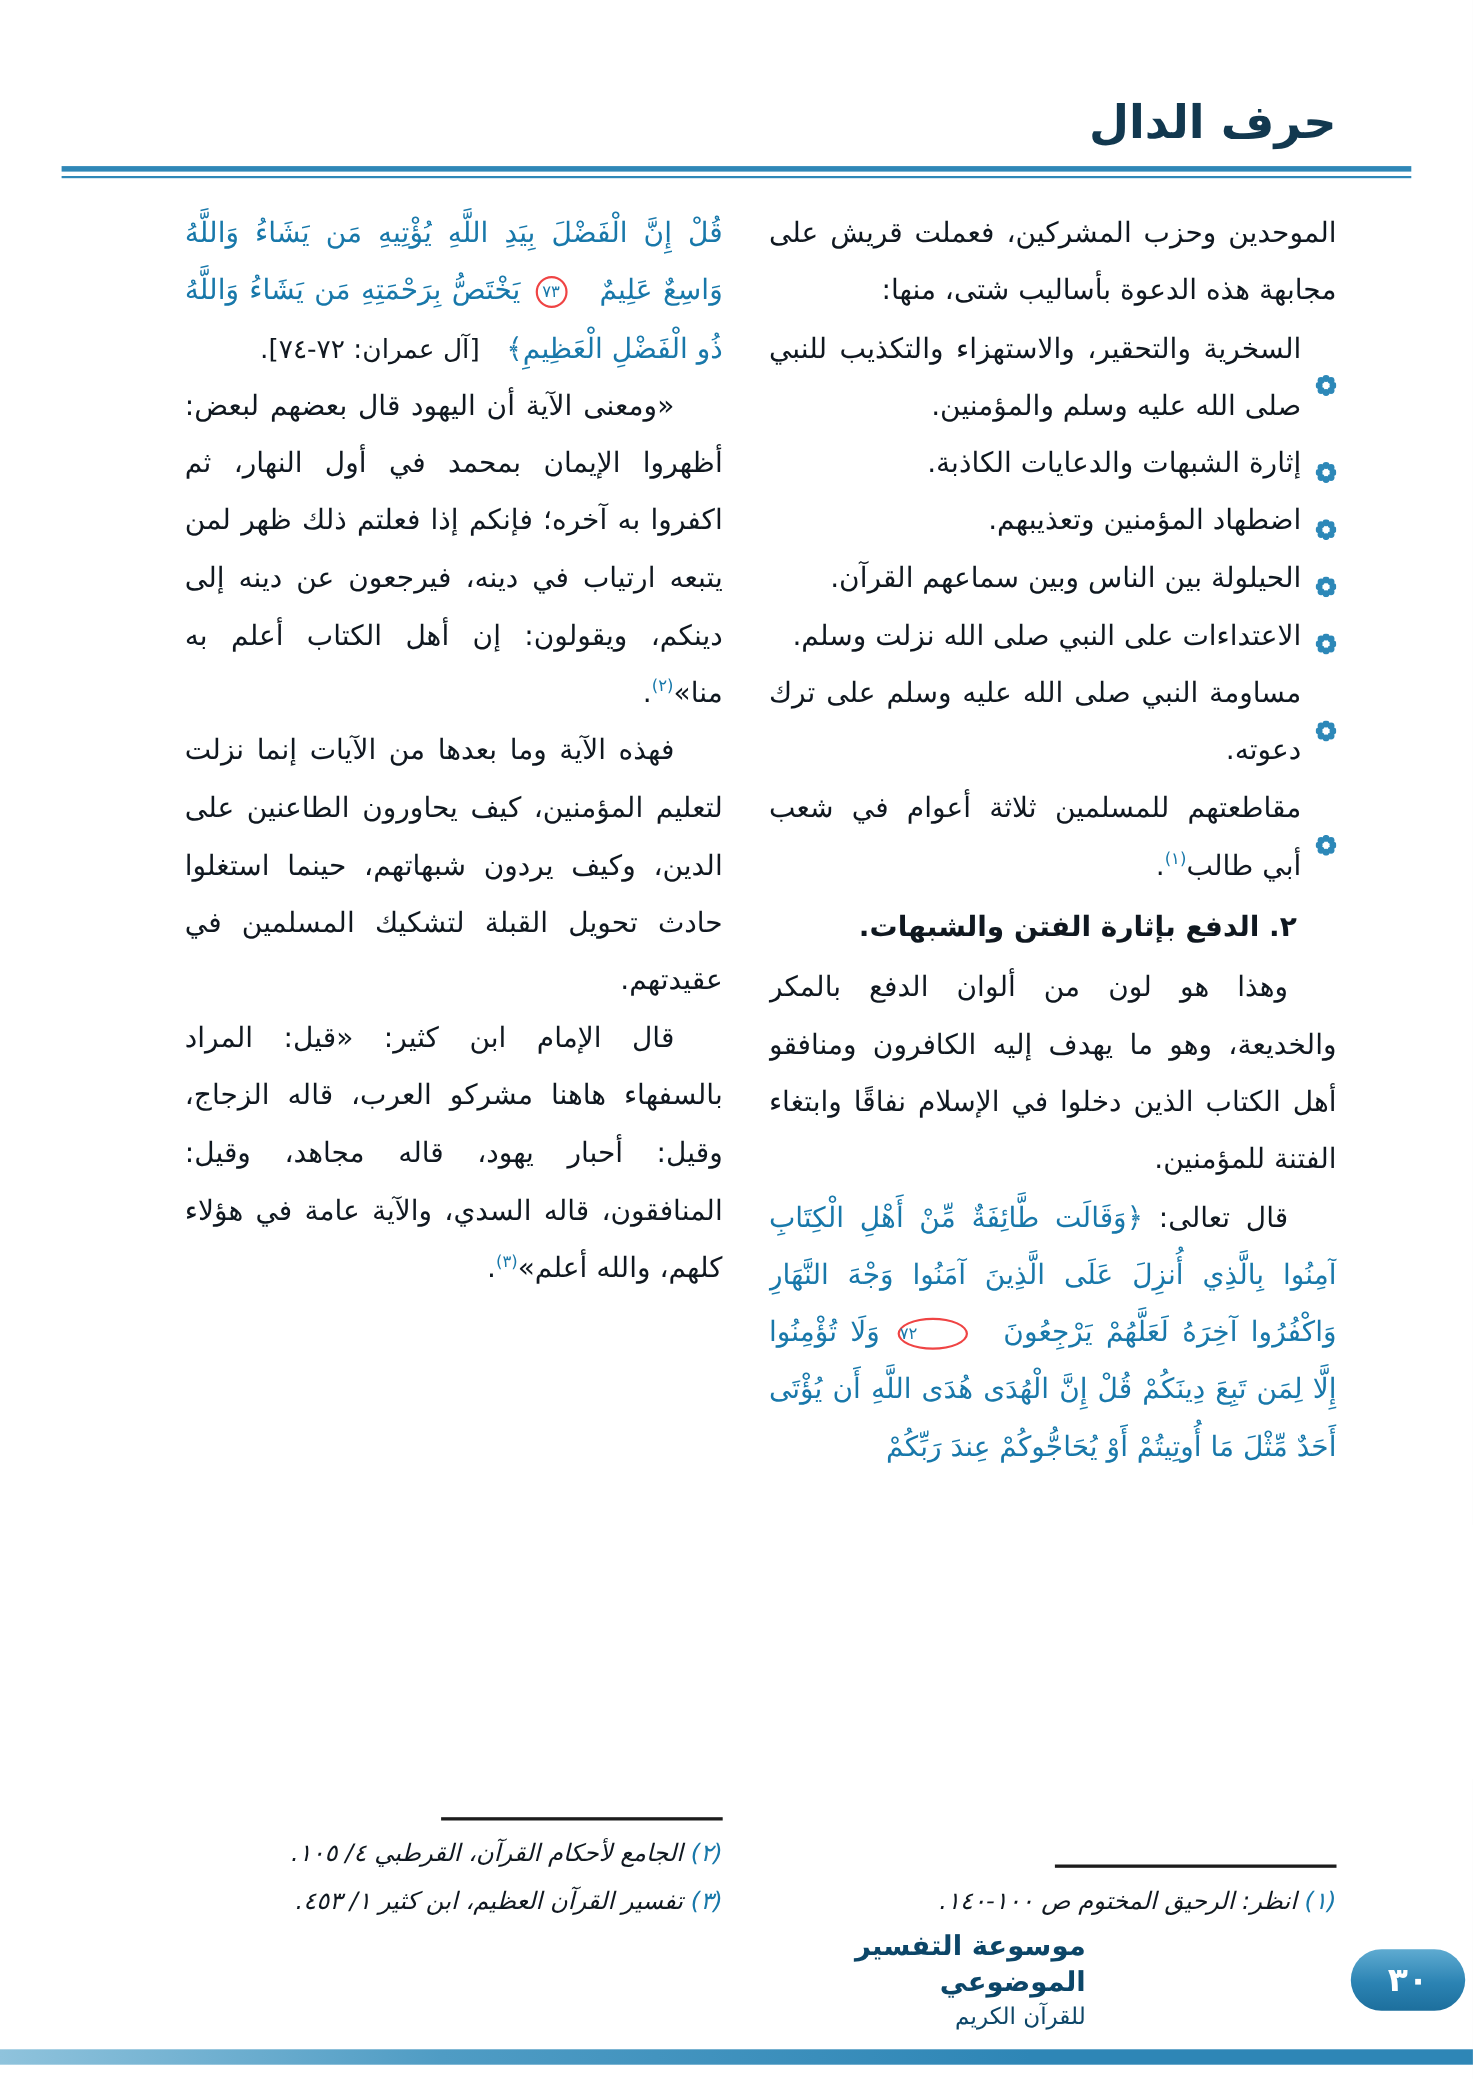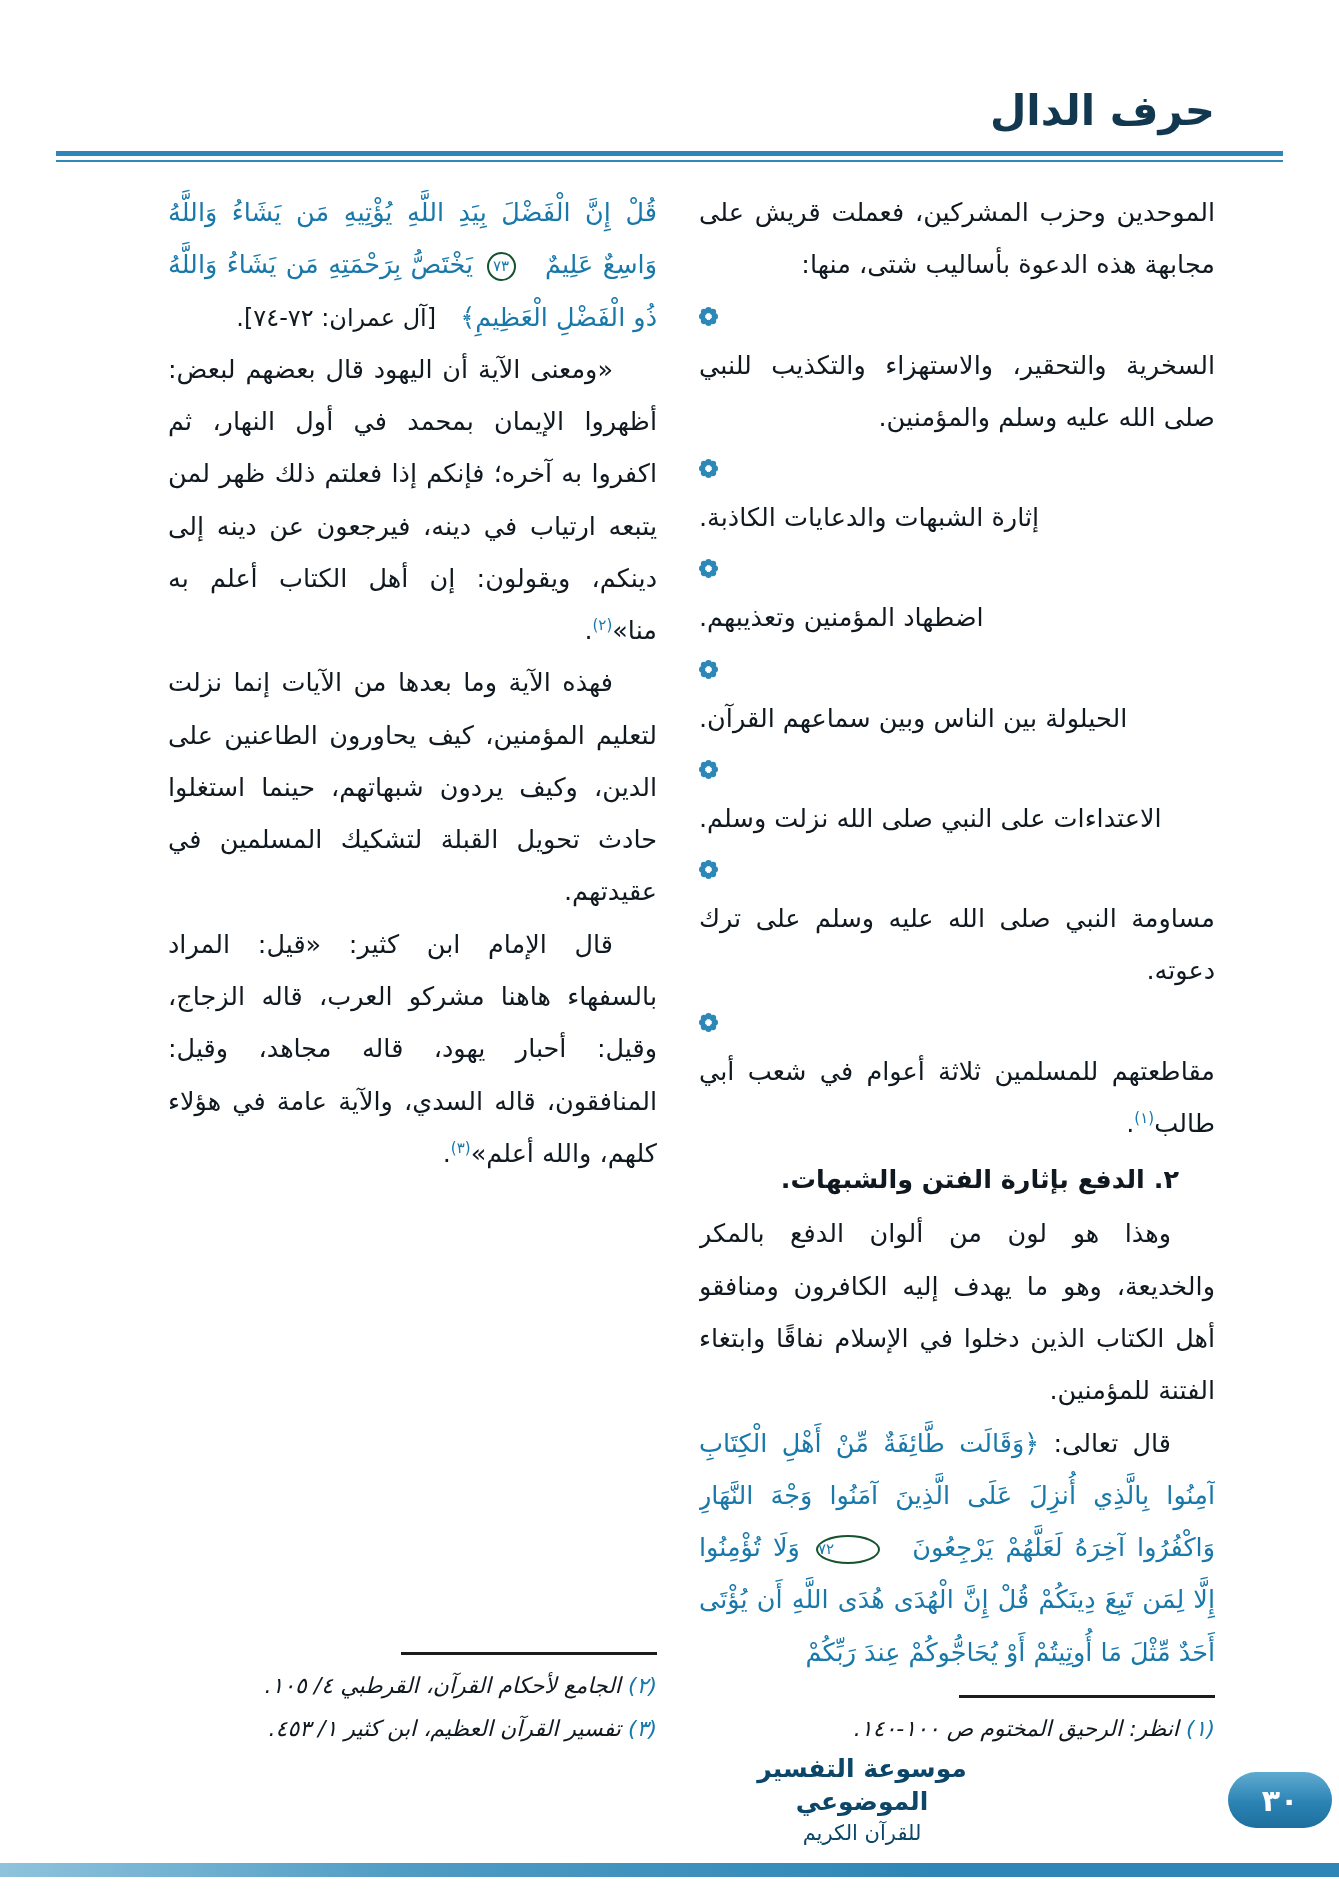--- a/index.html
+++ b/index.html
@@ -58,40 +58,39 @@
   .num-heading {
     font-weight: bold;
     text-indent: 36px;
     margin-top: 4px;
     margin-bottom: 2px;
   }
   
   .bullet {
     display: flex;
     gap: 13px;
-    align-items: flex-end;
-    flex-direction: column;
+    align-items: center;
   }
   .bullet-icon {
     flex: 0 0 auto;
     margin-top: 16px;
     width: 19px; height: 19px;
   }
   .bullet-icon svg { display: block; }
   .bullet-text { flex: 1 1 auto; }
   
   .verse { color: #1878aa; margin-left: 16px; }
   .verse-ref { color: #101820; font-size: 24px; }
   .ayah-num {
     display: inline-flex;
     align-items: center;
     justify-content: center;
     min-width: 29px;
     height: 29px;
-    border: 2px solid #14532d;
+    border: 2px solid #ef4444;
     border-radius: 50%;
     font-size: 15px;
     color: #1878aa;
     margin: 0 4px;
     vertical-align: middle;
     line-height: 1;
   }
   
   .fn-sep {
     width: 256px;
@@ -111,21 +110,21 @@
     color: #1878aa;
     vertical-align: super;
     line-height: 0;
   }
   
   .publisher-logo {
     position: absolute;
     bottom: 45px;
     right: 352px;
     width: 250px;
-    text-align: center;
+    text-align: right;
     color: #0c4668;
   }
   .publisher-logo .l1 { font-size: 25px; font-weight: bold; line-height: 1.35; }
   .publisher-logo .l2 { font-size: 21px; margin-top: 2px; letter-spacing: 1px; }
   .page-pill {
     position: absolute;
     bottom: 62px;
     right: 7px;
     width: 104px;
     height: 56px;

